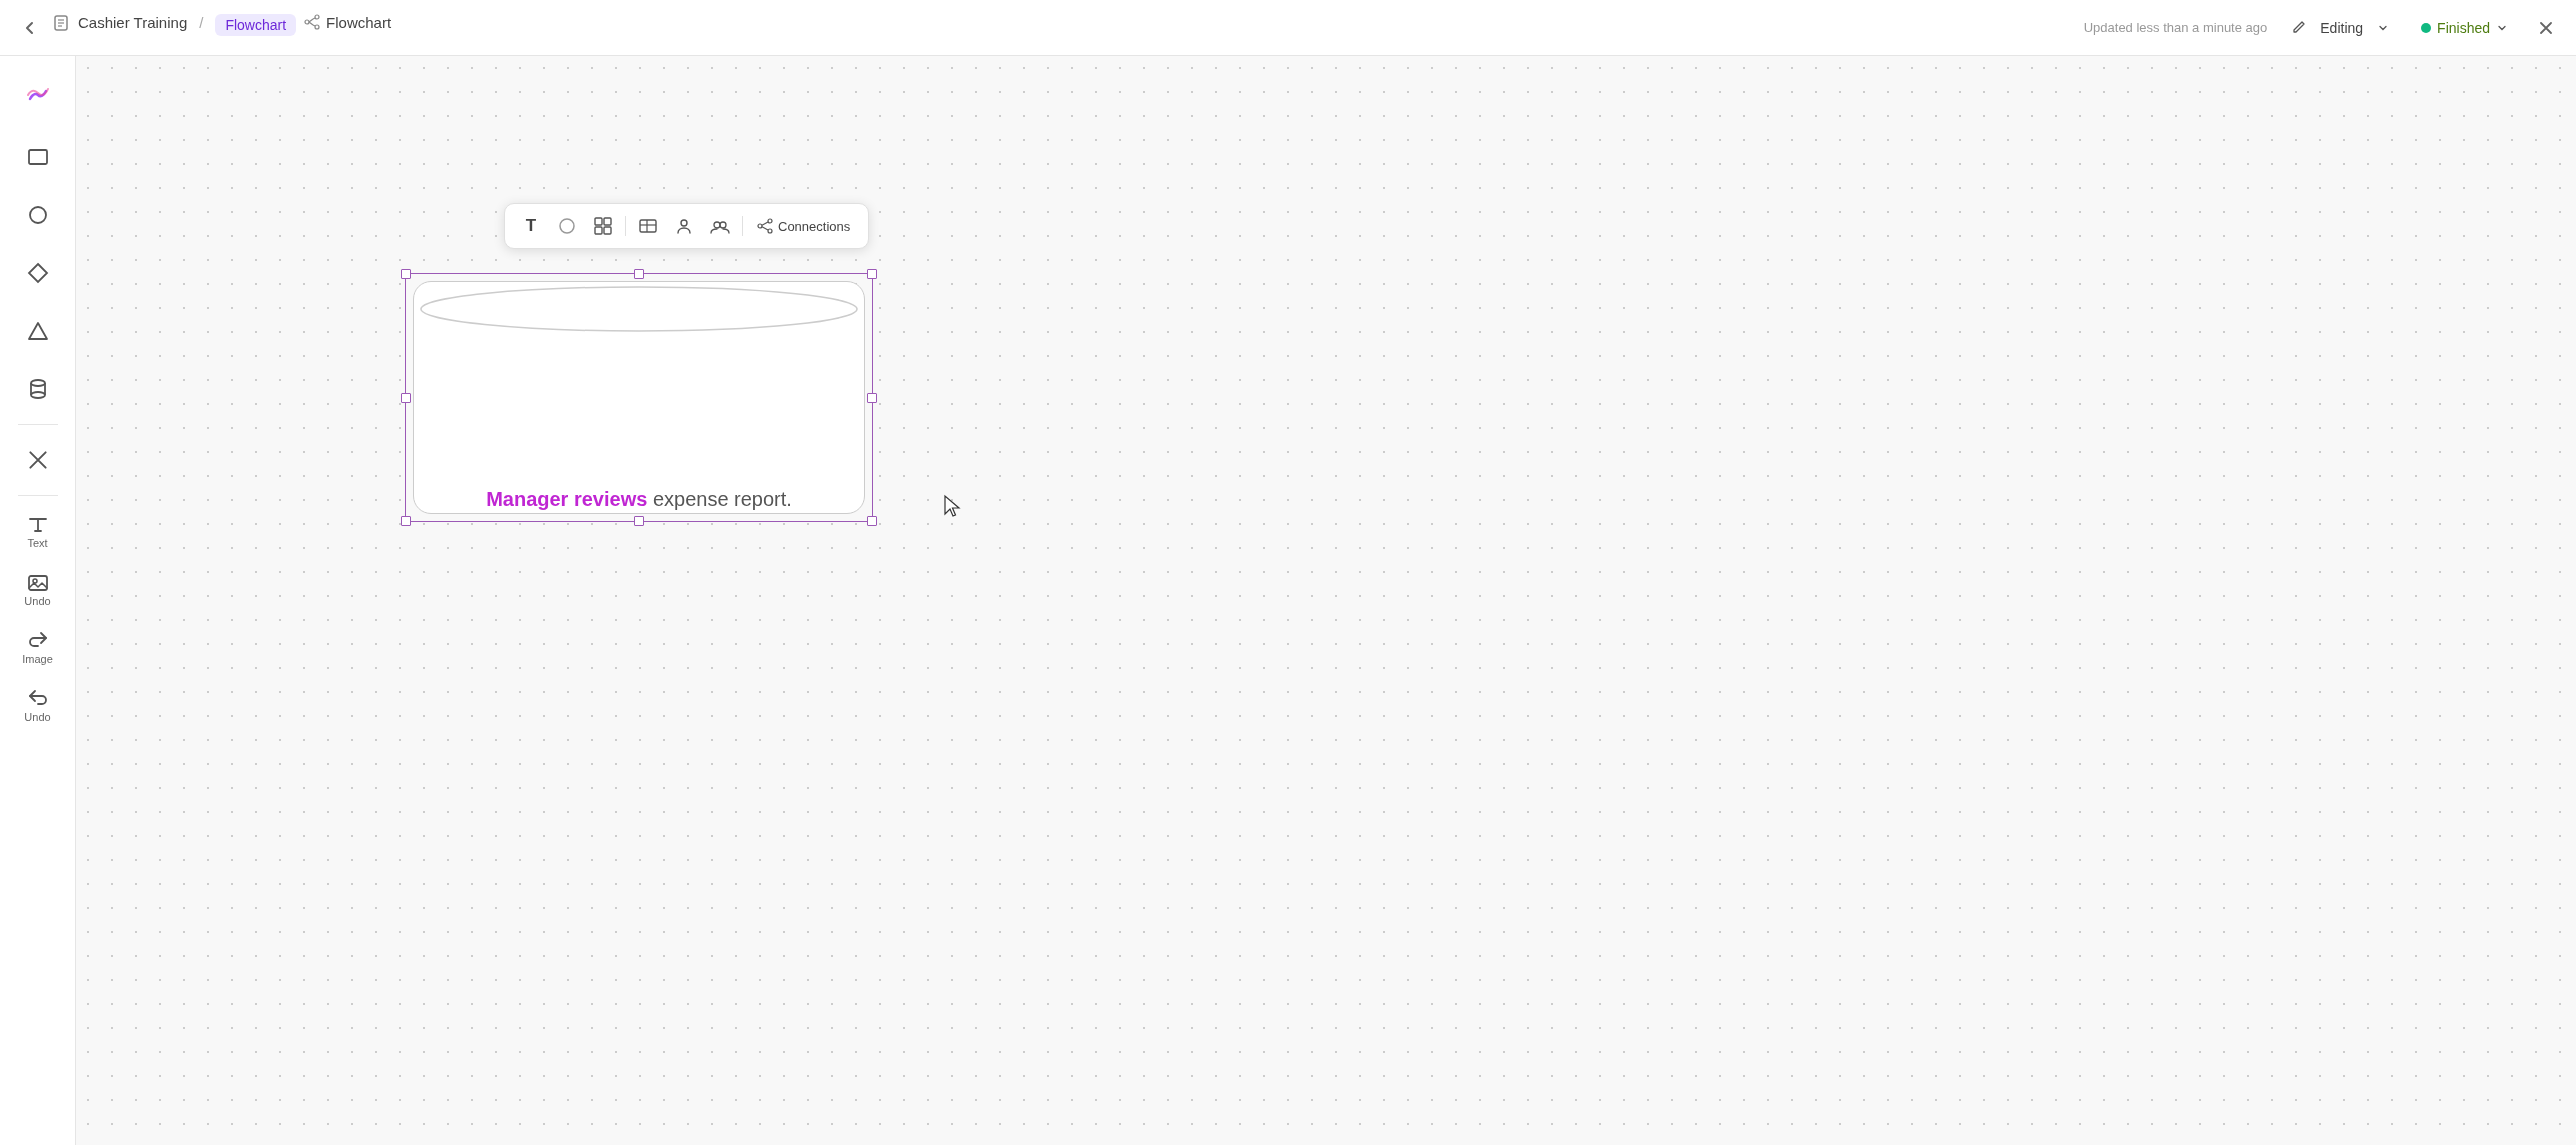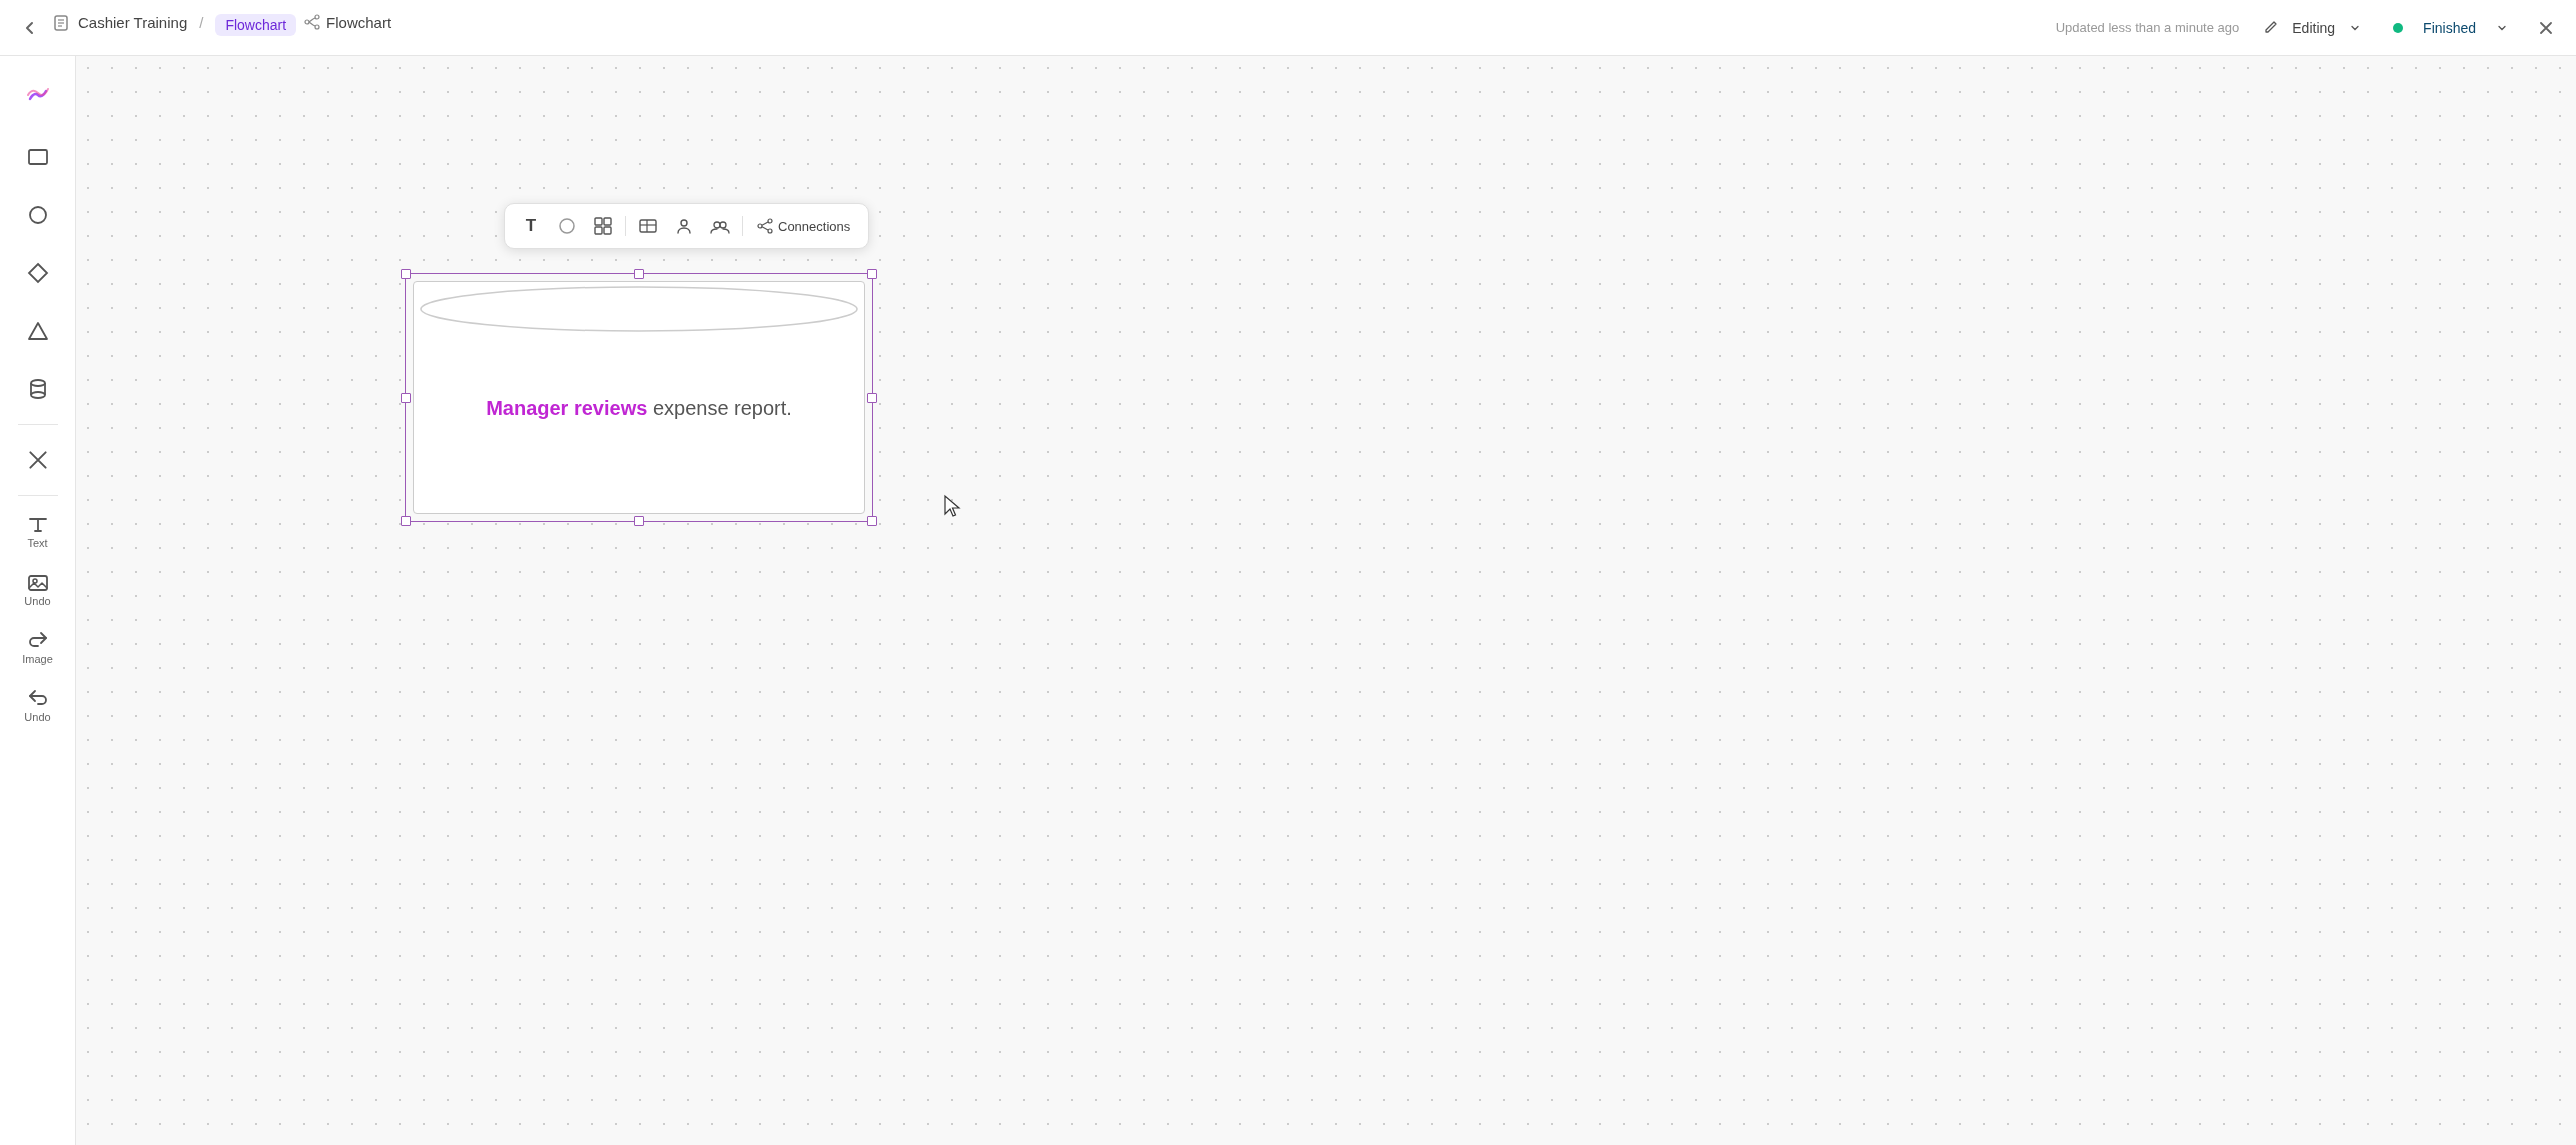--- a/index.html
+++ b/index.html
@@ -46,23 +46,23 @@
     }
     .updated-text {
       font-size: 13px; color: #999;
     }
     .editing-btn {
       display: flex; align-items: center; gap: 14px;
       background: none; border: none; cursor: pointer;
       font-size: 14px; color: #444; padding: 4px 8px;
     }
     .finished-btn {
-      display: flex; align-items: center; gap: 20px;
+      display: flex; align-items: center; gap: 6px;
       background: none; border: none; cursor: pointer;
-      font-size: 14px; color: #0c4a6e; padding: 4px 8px;
+      font-size: 14px; color: #4d7c0f; padding: 4px 8px;
     }
     .finished-dot {
       width: 10px; height: 10px; border-radius: 50%;
       background: #10b981;
     }
     .close-btn {
       width: 28px; height: 28px; border: none; background: none;
       cursor: pointer; font-size: 20px; color: #888;
       display: flex; align-items: center; justify-content: center;
     }
@@ -154,23 +154,23 @@
     .handle.mr { top: calc(50% - 5px); right: -5px; }
     .handle.bl { bottom: -5px; left: -5px; }
     .handle.bm { bottom: -5px; left: calc(50% - 5px); }
     .handle.br { bottom: -5px; right: -5px; }
 
     
     .cylinder-shape {
       position: absolute;
       top: 8px; left: 8px; right: 8px; bottom: 8px;
       border: 1.5px solid #cccccc;
-      border-radius: 4px;
+      border-radius: 18px;
       background: white;
-      display: flex; align-items: center; justify-content: center;
+      display: flex; align-items: flex-end; justify-content: center;
       overflow: hidden;
     }
     .shape-text {
       font-size: 20px;
       text-align: center;
       margin-top: 20px;
       line-height: 1.4;
     }
     .text-highlight {
       color: #c026d3; font-weight: 700;

